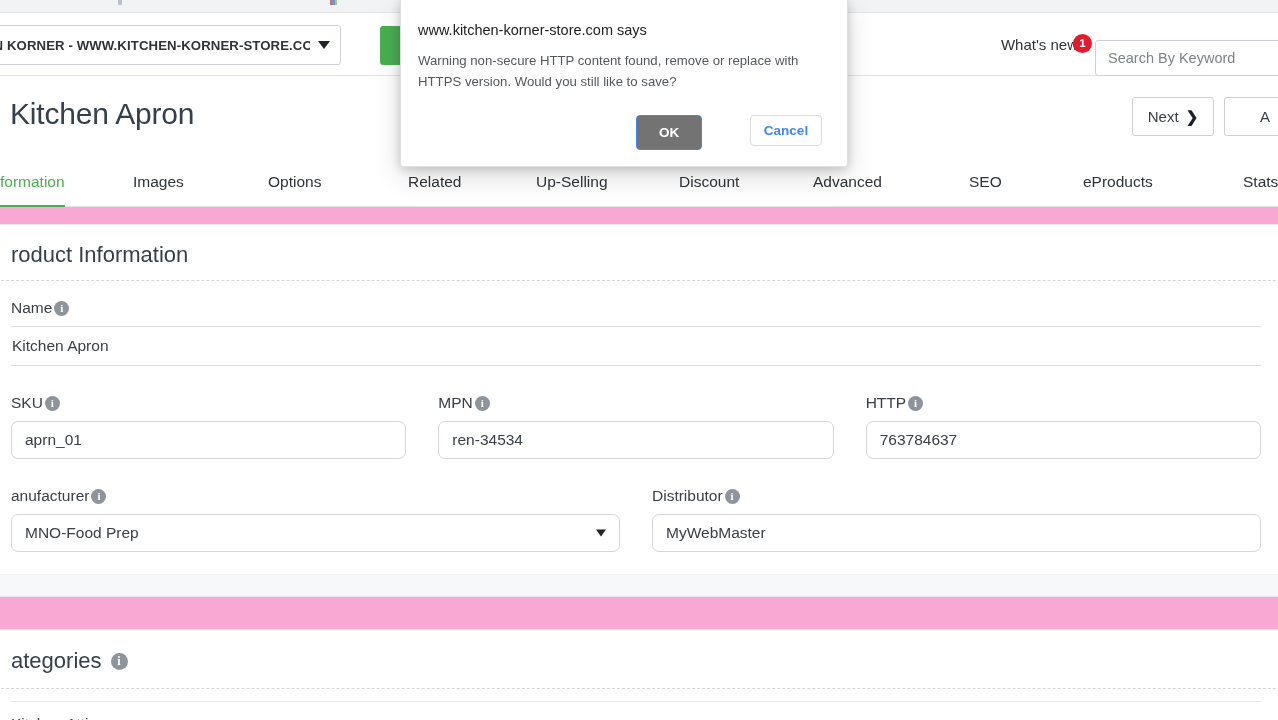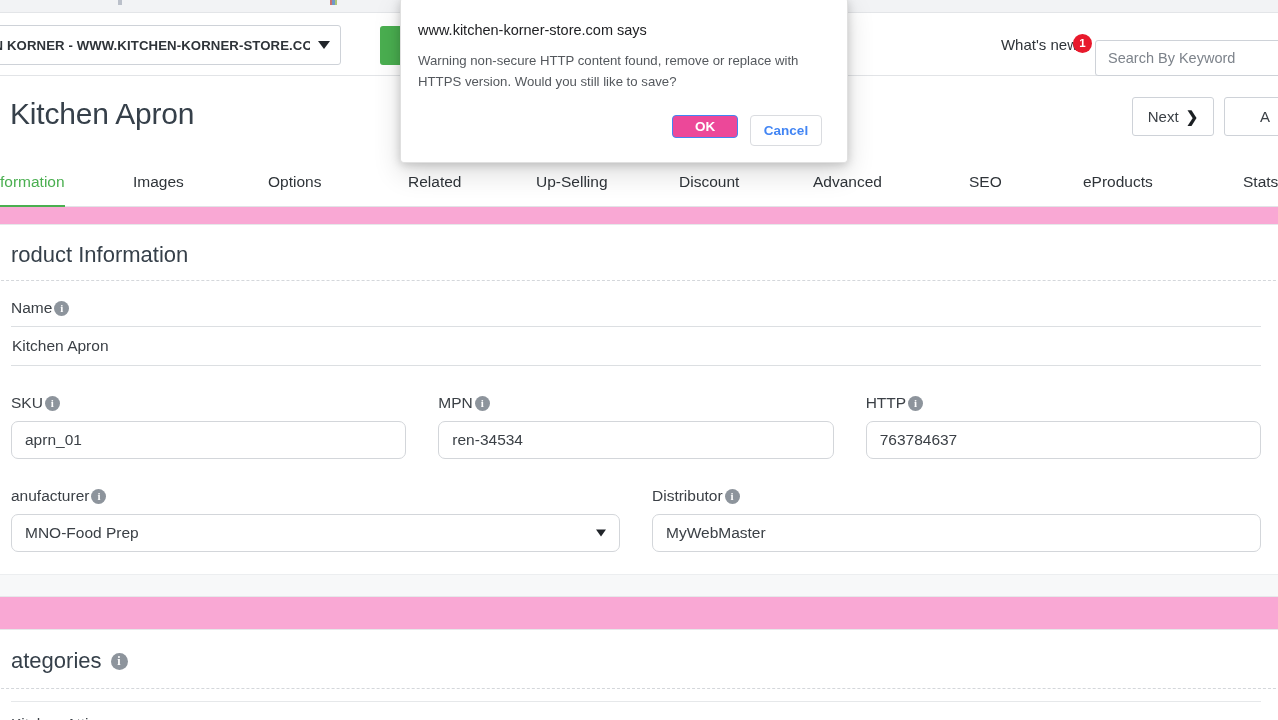--- a/index.html
+++ b/index.html
@@ -351,43 +351,44 @@
     margin-bottom: 22px;
   }
   .modal-btns {
     display: flex;
     justify-content: flex-end;
     gap: 12px;
     padding-right: 1px;
   }
   .btn-ok {
     min-width: 66px;
-    height: 23px;
+    height: 35px;
     padding: 0 18px;
-    background: #ec4899;
+    background: #737373;
     color: #ffffff;
     border: 1px solid #4285f4;
     border-radius: 4px;
     font-size: 13.5px;
     font-weight: 700;
     cursor: pointer;
     font-family: "Liberation Sans", sans-serif;
   }
   .btn-cancel {
     min-width: 72px;
     height: 31px;
     padding: 0 0;
     background: #ffffff;
     color: #4285f4;
     border: 1px solid #dadce0;
     border-radius: 4px;
     font-size: 13.5px;
     font-weight: 700;
     cursor: pointer;
     font-family: "Liberation Sans", sans-serif;
+    margin-left: 36px;
   }
 </style>
 </head>
 <body>
 
 <div id="app">
 
   <div class="top-sliver">
     <div class="sliver-mark m1"></div>
     <div class="sliver-mark m2"></div>

